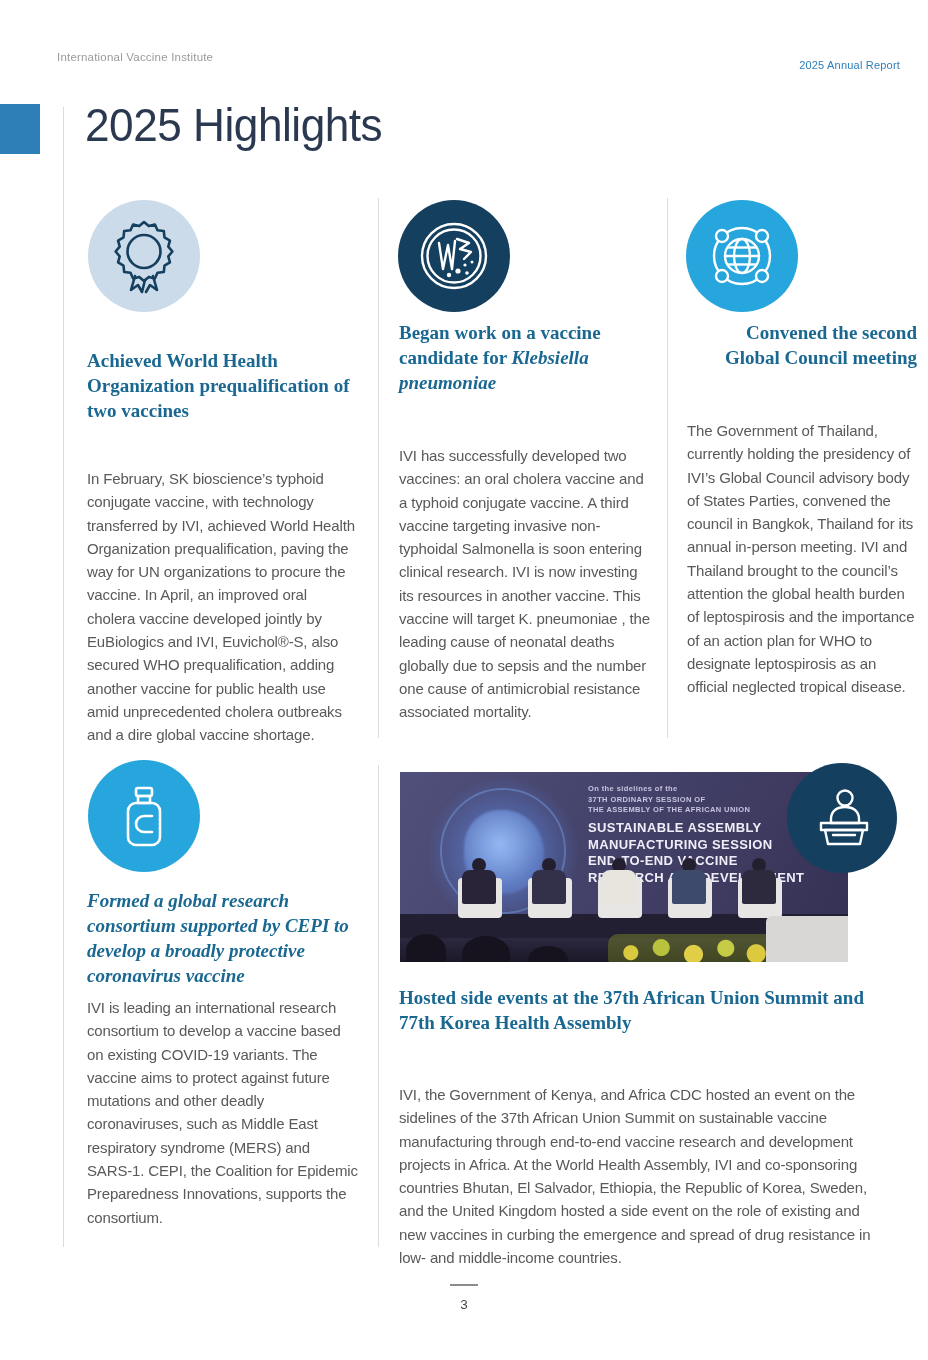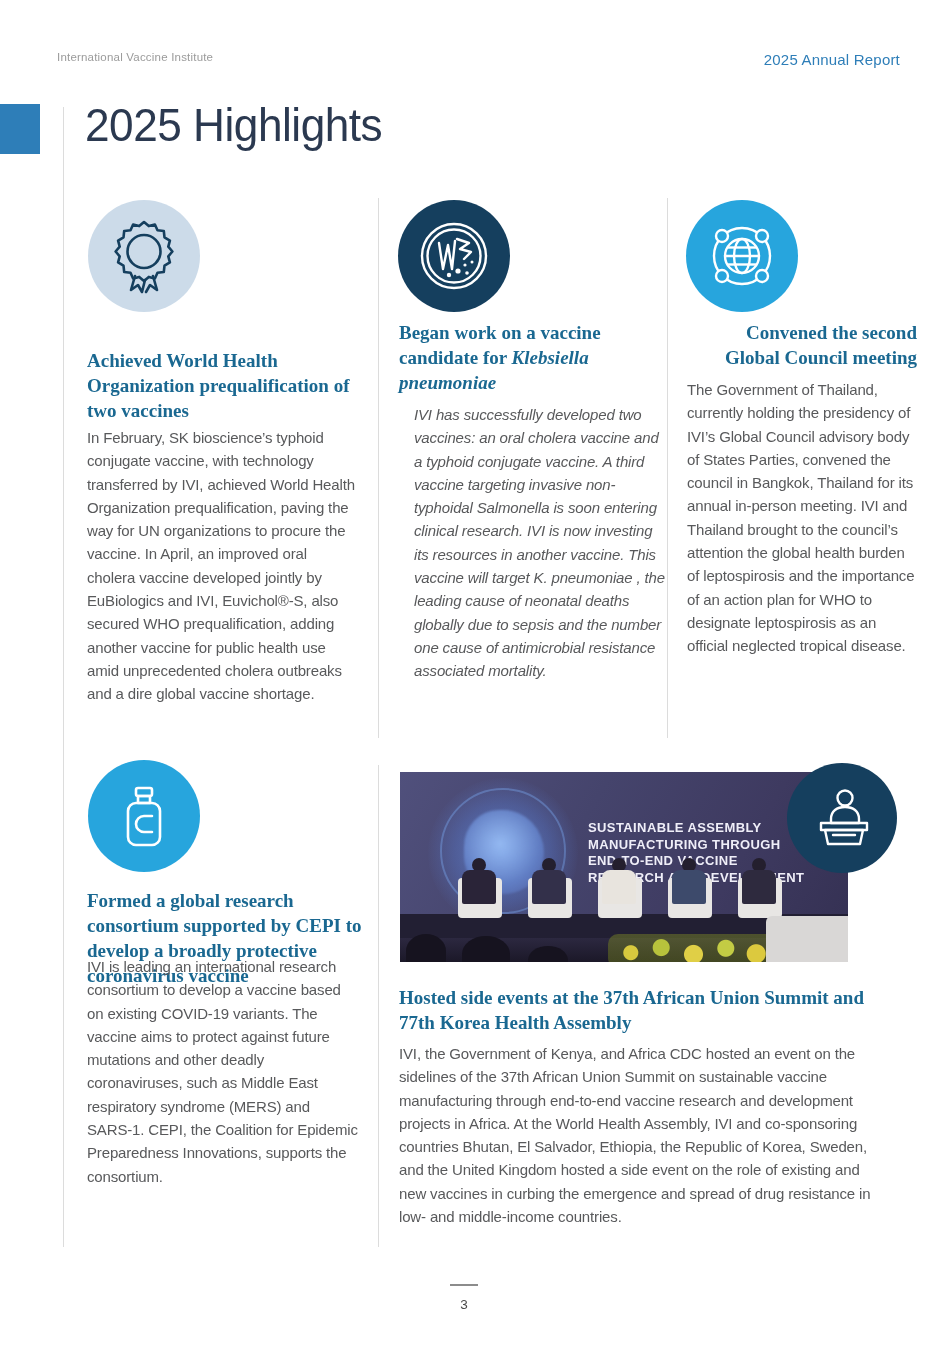--- a/index.html
+++ b/index.html
@@ -10,22 +10,22 @@
     font-family: "Liberation Sans", sans-serif;
     overflow: hidden;
   }
 
   
   .hdr-left {
     position: absolute; left: 57px; top: 51px;
     font-size: 11.5px; color: #9b9b9b; letter-spacing: .2px;
   }
   .hdr-right {
-    position: absolute; right: 28px; top: 51px;
-    font-size: 15px; color: #2e7eb8; letter-spacing: .2px;
+    position: absolute; right: 28px; top: 59px;
+    font-size: 11px; color: #2e7eb8; letter-spacing: .2px;
   }
 
   
   .accent-square {
     position: absolute; left: 0; top: 104px; width: 40px; height: 50px;
     background: #2e7eb8;
   }
   .left-rule {
     position: absolute; left: 63px; top: 107px; width: 1px; height: 1140px;
     background: #dcdcdc;
@@ -57,36 +57,37 @@
     font-family: "Liberation Serif", serif;
     font-weight: 700; font-size: 19px; line-height: 25px;
     color: #1a6891;
   }
   .card-heading .it { font-style: italic; }
 
   .card-body {
     position: absolute;
     font-size: 15px; line-height: 23.3px; color: #58595b;
     letter-spacing: -0.15px;
+    margin-top: 41px;
   }
 
   
   .c1-icon { left: 88px;  top: 200px; }
   .c2-icon { left: 398px; top: 200px; }
   .c3-icon { left: 686px; top: 200px; }
   .c1-head { left: 87px;  top: 320px; width: 270px; margin-top: 28px; }
   .c2-head { left: 399px; top: 320px; width: 240px; }
   .c3-head { left: 687px; top: 320px; width: 230px; text-align: right; }
   .c1-body { left: 87px;  top: 426px; width: 272px; }
-  .c2-body { left: 414px; top: 403px; width: 252px; font-style: italic; }
+  .c2-body { left: 399px; top: 403px; width: 252px; }
   .c3-body { left: 687px; top: 378px; width: 232px; }
 
   
   .c4-icon { left: 88px;  top: 760px; }
-  .c4-head { left: 87px;  top: 888px; width: 280px; }
+  .c4-head { left: 87px;  top: 888px; width: 280px; font-style: italic; }
   .c4-body { left: 87px;  top: 955px; width: 272px; }
   .c5-head { left: 399px; top: 985px; width: 470px; }
   .c5-body { left: 399px; top: 1042px; width: 472px; }
 
   
   .photo {
     position: absolute; left: 400px; top: 772px; width: 448px; height: 190px;
     background: linear-gradient(120deg, #50507c 0%, #45446c 38%, #3e3a60 70%, #343052 100%);
     overflow: hidden;
   }
@@ -223,23 +224,28 @@
   </svg>
 </div>
 <h2 class="card-heading c4-head">Formed a global research consortium supported by CEPI to develop a broadly protective coronavirus vaccine</h2>
 <p class="card-body c4-body">IVI is leading an international research consortium to develop a vaccine based on existing COVID-19 variants. The vaccine aims to protect against future mutations and other deadly coronaviruses, such as Middle East respiratory syndrome (MERS) and SARS-1. CEPI, the Coalition for Epidemic Preparedness Innovations, supports the consortium.</p>
 
 <div class="photo">
   <div class="glow"></div>
   <div class="glow-ring"></div>
   <div class="brain"></div>
 
+  <div class="cap">
+    <div>On the sidelines of the</div>
+    <div>37TH ORDINARY SESSION OF</div>
+    <div>THE ASSEMBLY OF THE AFRICAN UNION</div>
+  </div>
   <div class="ttl">
     <div>SUSTAINABLE ASSEMBLY</div>
-    <div>MANUFACTURING THROUGH</div>
+    <div>MANUFACTURING SESSION</div>
     <div>END-TO-END VACCINE</div>
     <div>RESEARCH AND DEVELOPMENT</div>
   </div>
 
   <div class="stage"></div>
   <div class="floor"></div>
 
   <div class="chair" style="left:58px; bottom:44px;"></div>
   <div class="chair" style="left:128px; bottom:44px;"></div>
   <div class="chair" style="left:198px; bottom:44px;"></div>

